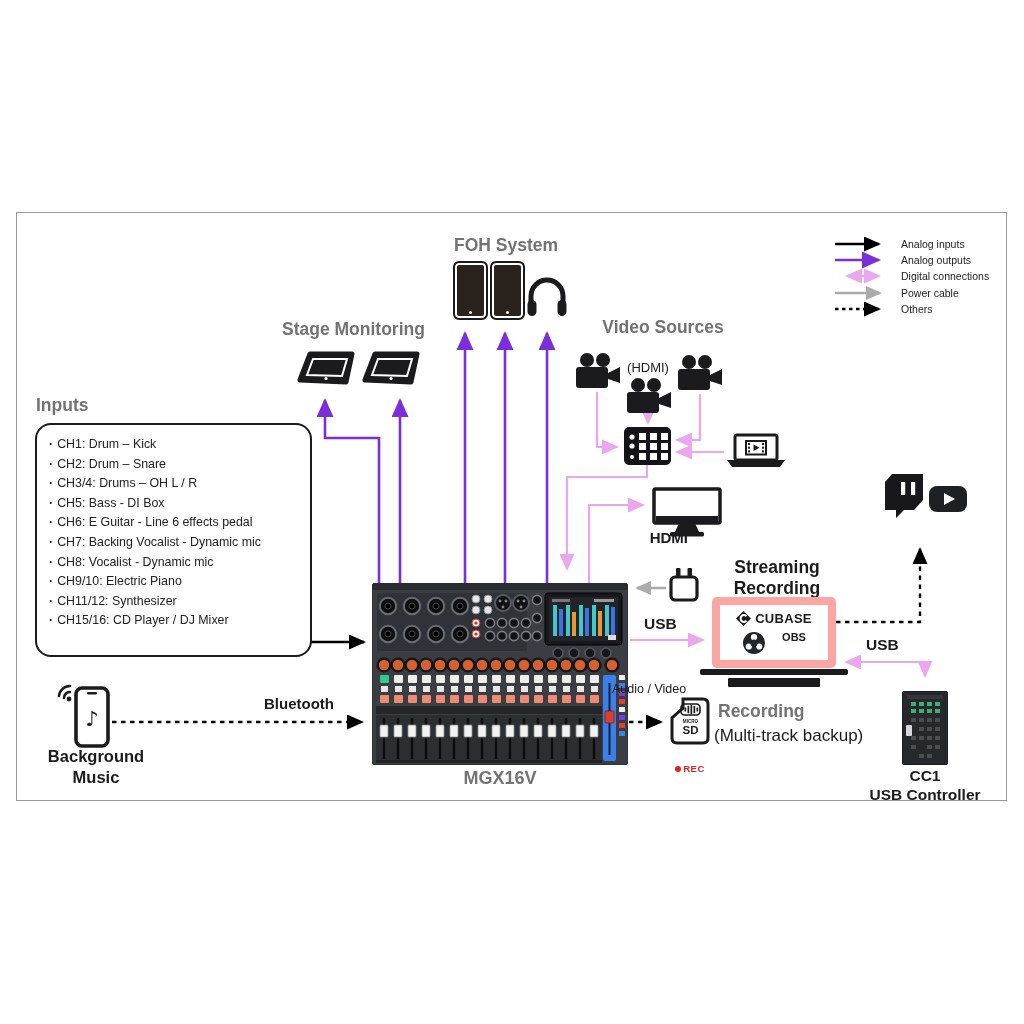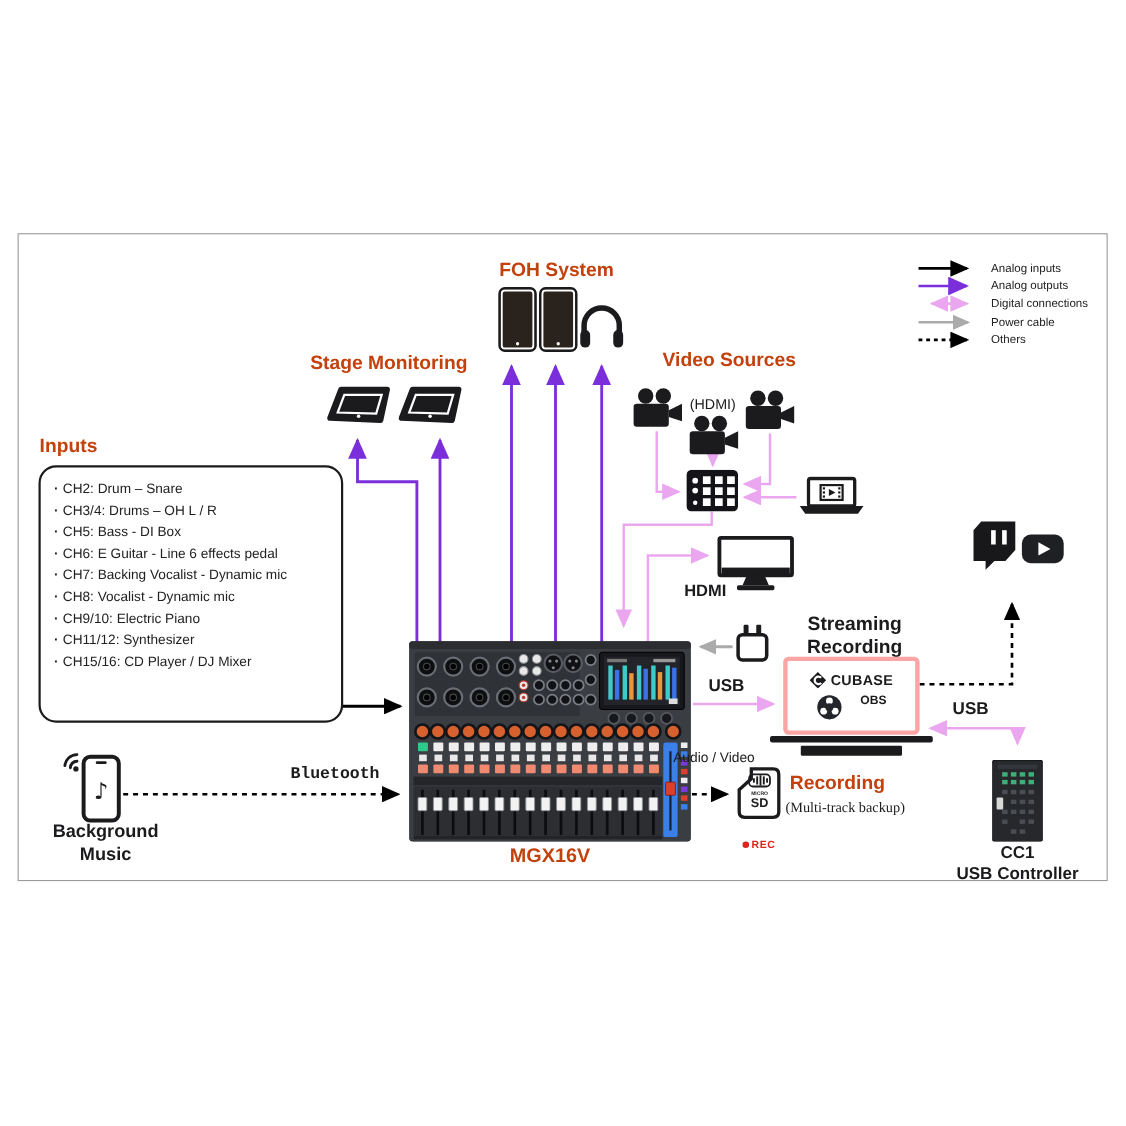--- a/index.html
+++ b/index.html
@@ -1,37 +1,37 @@
 <!DOCTYPE html>
 <html><head>
 <meta charset="utf-8">
 <style>
   html,body{margin:0;padding:0;background:#fff;}
   body{width:1024px;height:1024px;position:relative;font-family:"Liberation Sans","DejaVu Sans",sans-serif;color:#1b1b1d;overflow:hidden;}
   .abs{position:absolute;}
   .frame{position:absolute;left:16px;top:212px;width:989px;height:587px;border:1.5px solid #9a9a9a;}
-  .ttl{position:absolute;font-weight:bold;font-size:17.5px;color:#c2410c;white-space:nowrap;}
+  .ttl{position:absolute;font-weight:bold;font-size:17.5px;color:#737373;white-space:nowrap;}
   .ctr{text-align:center;}
   .sub{position:absolute;font-size:13px;color:#1b1b1d;white-space:nowrap;}
   .lbl-b{position:absolute;font-weight:bold;font-size:15px;white-space:nowrap;}
   
   .legend{position:absolute;left:833px;top:236px;width:175px;}
   .leg-row{display:flex;align-items:center;height:16.2px;}
   .leg-row svg{overflow:visible;flex:0 0 62px;}
   .leg-row .leg-label{font-size:10.5px;margin-left:6px;color:#222;}
   
   .speaker{position:absolute;width:31px;height:55px;background:#2a221c;border:2.5px solid #1b1b1d;border-radius:6px;box-shadow:inset 0 0 0 2px #fff;}
   .speaker::after{content:"";position:absolute;left:50%;bottom:4px;width:3px;height:3px;margin-left:-1.5px;border-radius:50%;background:#fff;}
   
   .inputs-box{position:absolute;left:35px;top:423px;width:277px;height:234px;border:2.5px solid #1b1b1d;border-radius:16px;box-sizing:border-box;padding:10px 10px 8px 12px;}
   .inputs-box ul{list-style:none;margin:0;padding:0;}
   .inputs-box li{font-size:12.4px;line-height:19.6px;white-space:nowrap;color:#222;}
   .inputs-box li::before{content:"·";font-weight:bold;margin-right:4px;}
   
-  .laptop-screen{position:absolute;left:712px;top:597px;width:124px;height:71px;border:4px solid #fca5a5;border-radius:5px;background:#fff;box-sizing:border-box;display:flex;flex-direction:column;align-items:center;justify-content:center;gap:5px;}
+  .laptop-screen{position:absolute;left:712px;top:597px;width:124px;height:71px;border:8px solid #fca5a5;border-radius:5px;background:#fff;box-sizing:border-box;display:flex;flex-direction:column;align-items:center;justify-content:center;gap:5px;}
   .laptop-hinge{position:absolute;left:700px;top:669px;width:148px;height:6px;background:#1b1b1d;border-radius:2px;}
   .laptop-foot{position:absolute;left:728px;top:678px;width:92px;height:9px;background:#1b1b1d;border-radius:1px;}
   .cubase-row{display:flex;align-items:center;gap:4px;}
   .cubase-txt{font-weight:bold;font-size:13px;letter-spacing:.3px;}
   .obs-row{display:flex;align-items:flex-start;gap:16px;}
   .obs-txt{font-weight:bold;font-size:11px;}
   
   .yt{position:absolute;left:929px;top:486px;width:38px;height:26px;background:#1f2023;border-radius:8px;display:flex;align-items:center;justify-content:center;}
   .yt::after{content:"";width:0;height:0;border-left:11px solid #fff;border-top:6.5px solid transparent;border-bottom:6.5px solid transparent;margin-left:2px;}
   
@@ -193,25 +193,26 @@
   <polygon points="28.5,11.5 34.5,14.8 28.5,18" fill="#1b1b1d"></polygon>
   <polygon points="2,27 60,27 55,34 7,34" fill="#1b1b1d"></polygon>
 </svg>
 
 <svg class="abs" style="left:651px;top:486px;" width="72" height="55">
   <rect x="3" y="3" width="66" height="34" rx="1.5" fill="#fff" stroke="#1b1b1d" stroke-width="3.5"></rect>
   <rect x="5" y="30" width="62" height="6.5" fill="#1b1b1d"></rect>
   <polygon points="28,37 44,37 48,46 24,46" fill="#1b1b1d"></polygon>
   <rect x="19" y="46" width="34" height="4.5" rx="1.5" fill="#1b1b1d"></rect>
 </svg>
-<div class="lbl-b" style="left:622px;top:529px;width:66px;text-align:left;">HDMI</div>
+<div class="lbl-b" style="left:622px;top:529px;width:66px;text-align:right;">HDMI</div>
 
 <div class="ttl" style="left:36px;top:395px;">Inputs</div>
 <div class="inputs-box">
   <ul>
+    <li>CH1: Drum – Kick</li>
     <li>CH2: Drum – Snare</li>
     <li>CH3/4: Drums – OH L / R</li>
     <li>CH5: Bass - DI Box</li>
     <li>CH6: E Guitar - Line 6 effects pedal</li>
     <li>CH7: Backing Vocalist - Dynamic mic</li>
     <li>CH8: Vocalist - Dynamic mic</li>
     <li>CH9/10: Electric Piano</li>
     <li>CH11/12: Synthesizer</li>
     <li>CH15/16: CD Player / DJ Mixer</li>
   </ul>
@@ -439,21 +440,21 @@
   <path d="M12,16 A6,6 0 0 1 18,10" fill="none" stroke="#1b1b1d" stroke-width="2.6" stroke-linecap="round"></path>
   <circle cx="17" cy="17" r="2.4" fill="#1b1b1d"></circle>
   <rect x="24" y="6" width="32" height="58" rx="6" fill="#fff" stroke="#1b1b1d" stroke-width="3.6"></rect>
   <rect x="35" y="10" width="10" height="2.6" rx="1.3" fill="#1b1b1d"></rect>
   <text x="40" y="44" font-size="21" font-family="DejaVu Sans" text-anchor="middle" fill="#1b1b1d">♪</text>
 </svg>
 <div class="bgm">
   <div>Background</div>
   <div>Music</div>
 </div>
-<div class="lbl-b" style="left:264px;top:695px;font-family:Liberation Mono, monospace;">Bluetooth</div>
+<div class="lbl-b" style="left:264px;top:695px;">Bluetooth</div>
 
 <svg class="abs" style="left:664px;top:566px;" width="40" height="42">
   <rect x="12" y="2" width="4.5" height="10" rx="1" fill="#1b1b1d"></rect>
   <rect x="23.5" y="2" width="4.5" height="10" rx="1" fill="#1b1b1d"></rect>
   <rect x="7" y="11" width="26" height="23" rx="4" fill="#fff" stroke="#1b1b1d" stroke-width="3.2"></rect>
 </svg>
 
 <div class="stream-ttl">
   <div>Streaming</div>
   <div>Recording</div>
@@ -498,21 +499,21 @@
       <rect x="19.5" y="9.8" width="1.7" height="7.4"></rect>
       <rect x="22.5" y="8.8" width="1.7" height="9.4"></rect>
       <rect x="25.5" y="9.8" width="1.7" height="7.4"></rect>
       <rect x="28.5" y="11.5" width="1.7" height="4"></rect>
   </g>
   <text x="22.5" y="26.5" font-size="4.6" font-weight="bold" text-anchor="middle" fill="#1b1b1d">MICRO</text>
   <text x="22.5" y="38" font-size="11.5" font-weight="bold" text-anchor="middle" fill="#1b1b1d">SD</text>
 </svg>
 <div class="rec-row"><span class="rec-dot"></span><span>REC</span></div>
 <div class="ttl" style="left:718px;top:701px;">Recording</div>
-<div class="sub" style="left:714px;top:726px;font-size:13px;font-family:Liberation Serif, serif;">(Multi-track backup)</div>
+<div class="sub" style="left:714px;top:726px;font-size:17px;">(Multi-track backup)</div>
 
 <svg class="abs" style="left:902px;top:691px;" width="46" height="74">
   <rect x="0" y="0" width="46" height="74" rx="3" fill="#26282c" stroke="#121315"></rect>
   <rect x="5" y="4" width="36" height="4" fill="#33363b"></rect>
   <g fill="#3fae78">
     <rect x="9" y="11" width="5" height="4"></rect>
       <rect x="17" y="11" width="5" height="4"></rect>
       <rect x="25" y="11" width="5" height="4"></rect>
       <rect x="33" y="11" width="5" height="4"></rect>
     <rect x="9" y="18" width="5" height="4"></rect>

